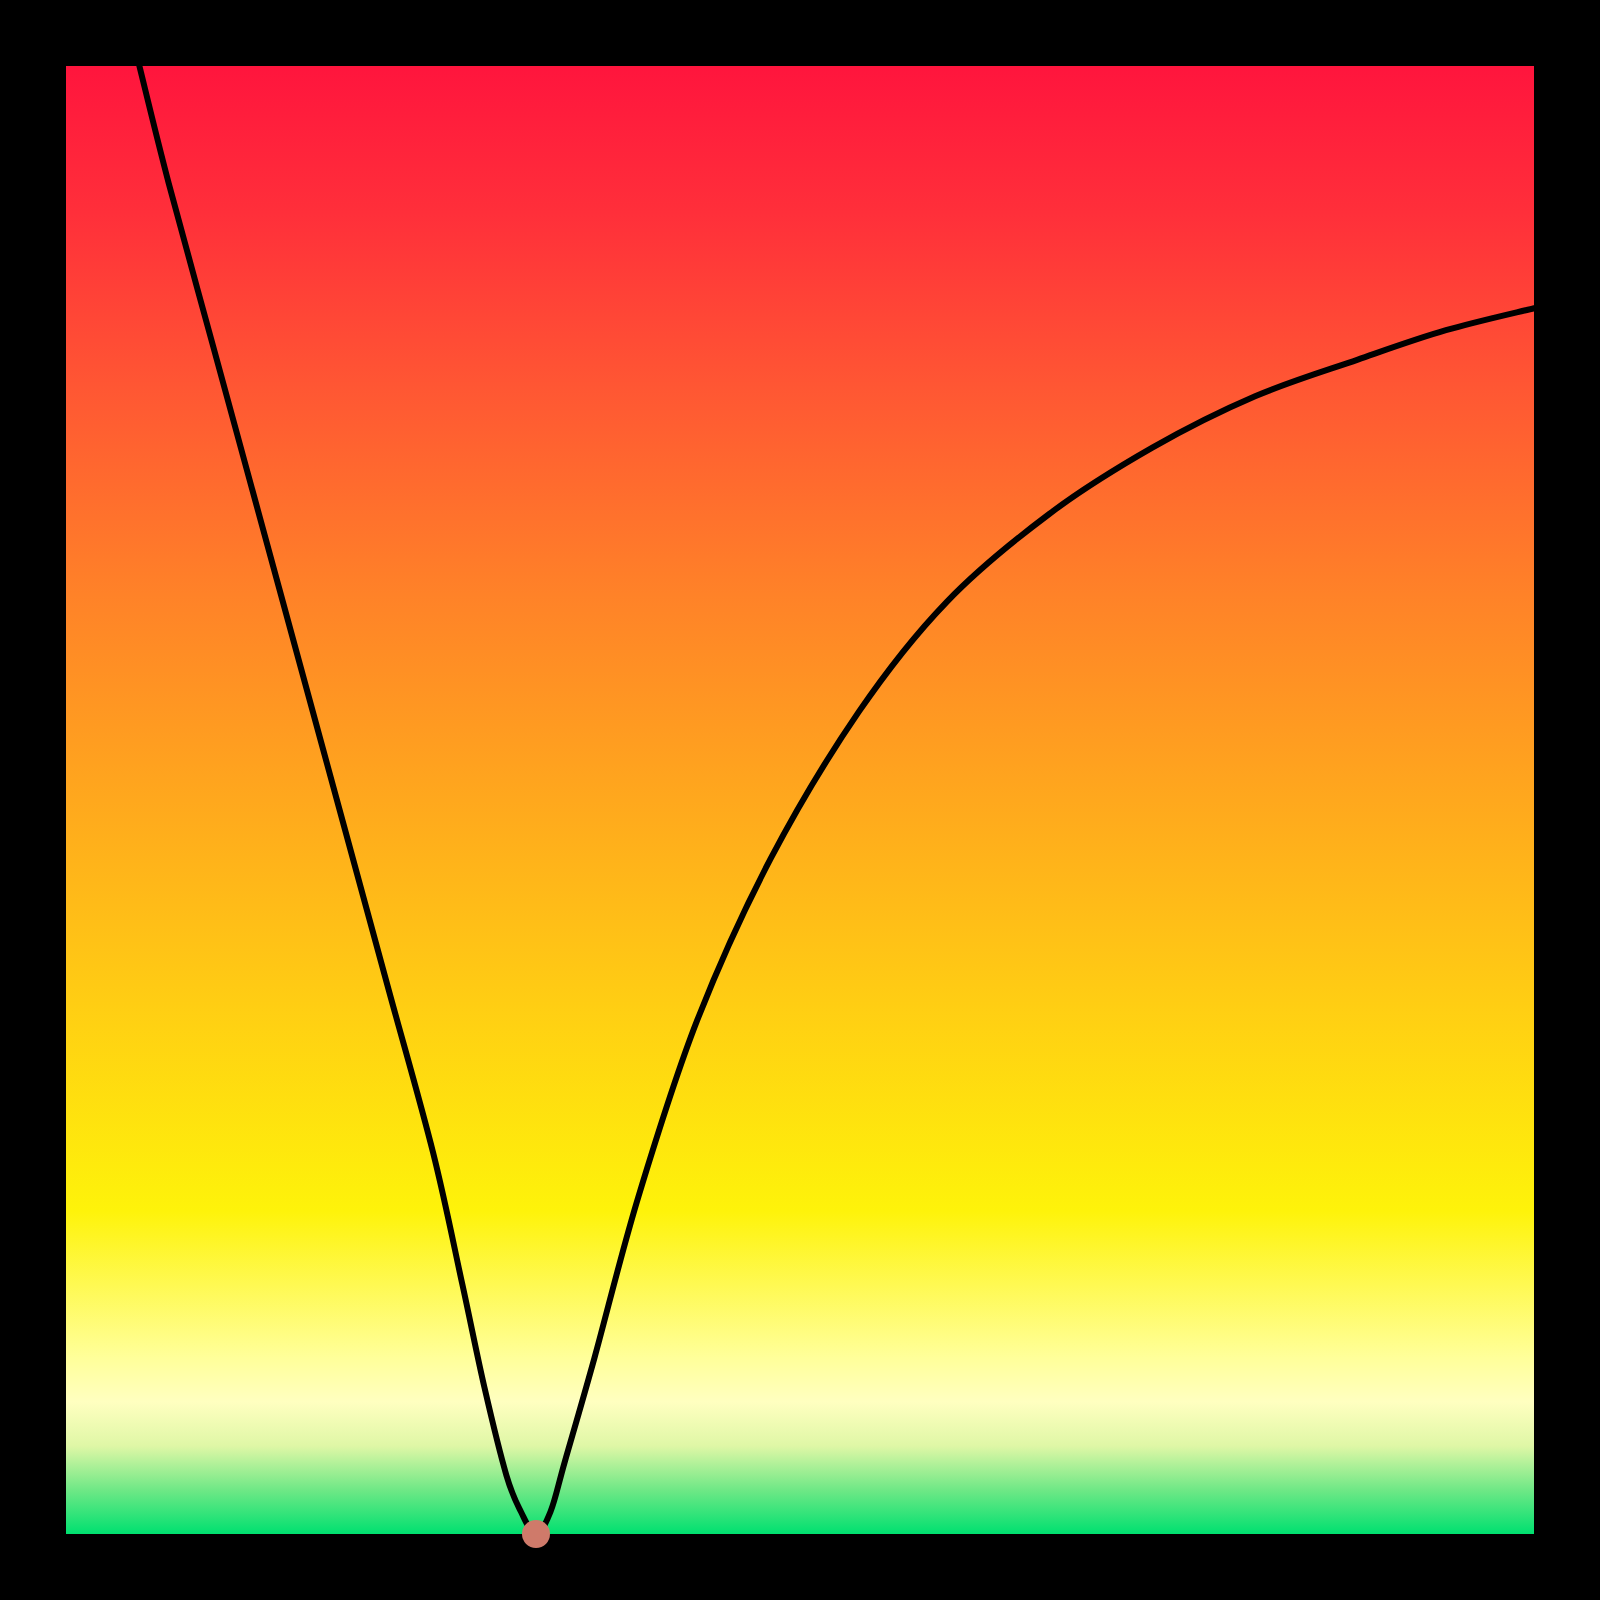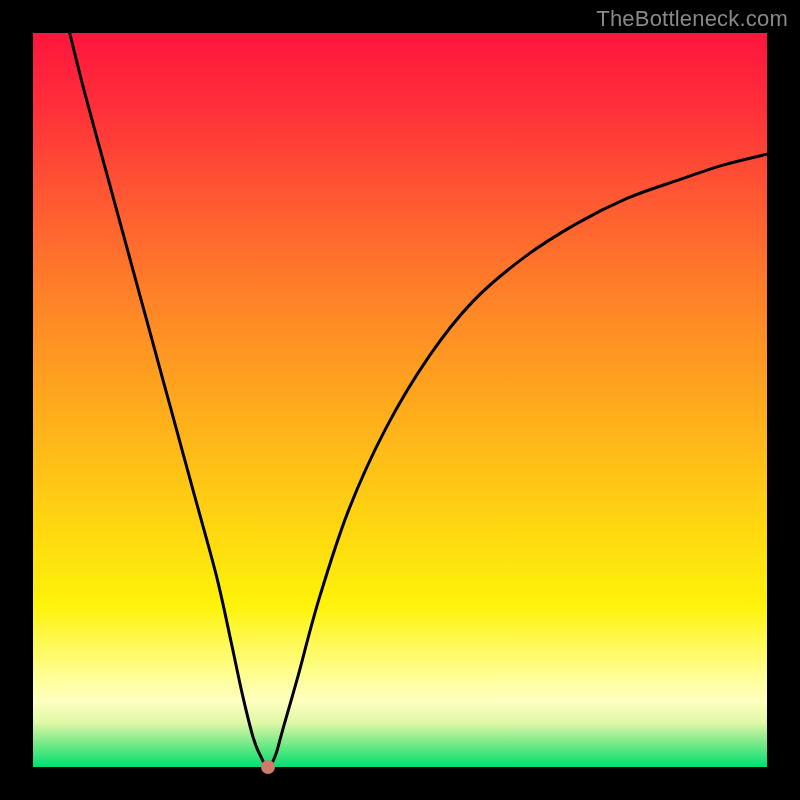--- a/index.html
+++ b/index.html
@@ -74,15 +74,14 @@
   <div class="plot-area">
 
     <svg class="curve" viewBox="0 0 734 734" preserveAspectRatio="none">
       <path id="curve-path" d="M 36.70 0.00 C 39.15 9.79, 45.26 35.48, 51.38 58.72 C 57.50 81.96, 66.06 112.55, 73.40 139.46 C 80.74 166.37, 88.08 193.29, 95.42 220.20 C 102.76 247.11, 110.10 274.03, 117.44 300.94 C 124.78 327.85, 132.12 354.77, 139.46 381.68 C 146.80 408.59, 154.14 435.51, 161.48 462.42 C 168.82 489.33, 177.38 518.69, 183.50 543.16 C 189.62 567.63, 193.90 589.65, 198.18 609.22 C 202.46 628.79, 205.52 644.70, 209.19 660.60 C 212.86 676.50, 217.14 694.24, 220.20 704.64 C 223.26 715.04, 225.09 718.10, 227.54 722.99 C 229.99 727.88, 232.43 734.00, 234.88 734.00 C 237.33 734.00, 239.77 729.11, 242.22 722.99 C 244.67 716.87, 245.89 710.14, 249.56 697.30 C 253.23 684.45, 258.12 667.94, 264.24 645.92 C 270.36 623.90, 277.70 593.32, 286.26 565.18 C 294.82 537.04, 304.61 505.24, 315.62 477.10 C 326.63 448.96, 338.86 422.05, 352.32 396.36 C 365.78 370.67, 381.68 344.37, 396.36 322.96 C 411.04 301.55, 424.50 284.42, 440.40 267.91 C 456.30 251.39, 474.65 236.72, 491.78 223.87 C 508.91 211.03, 526.03 200.63, 543.16 190.84 C 560.29 181.05, 577.41 172.49, 594.54 165.15 C 611.67 157.81, 630.02 152.30, 645.92 146.80 C 661.82 141.29, 675.28 136.40, 689.96 132.12 C 704.64 127.84, 726.66 122.95, 734.00 121.11" fill="none" stroke="#000000" stroke-width="3" stroke-linejoin="round" stroke-linecap="round"></path>
     </svg>
 
     <div id="min-marker" class="minpoint" style="left: 234.88px; top: 734px; background: rgb(207, 122, 106);"></div>
 
   </div>
 
-  <div class="watermark">TheBottleneck.com</div>
 
 </div>
 
 </body></html>

